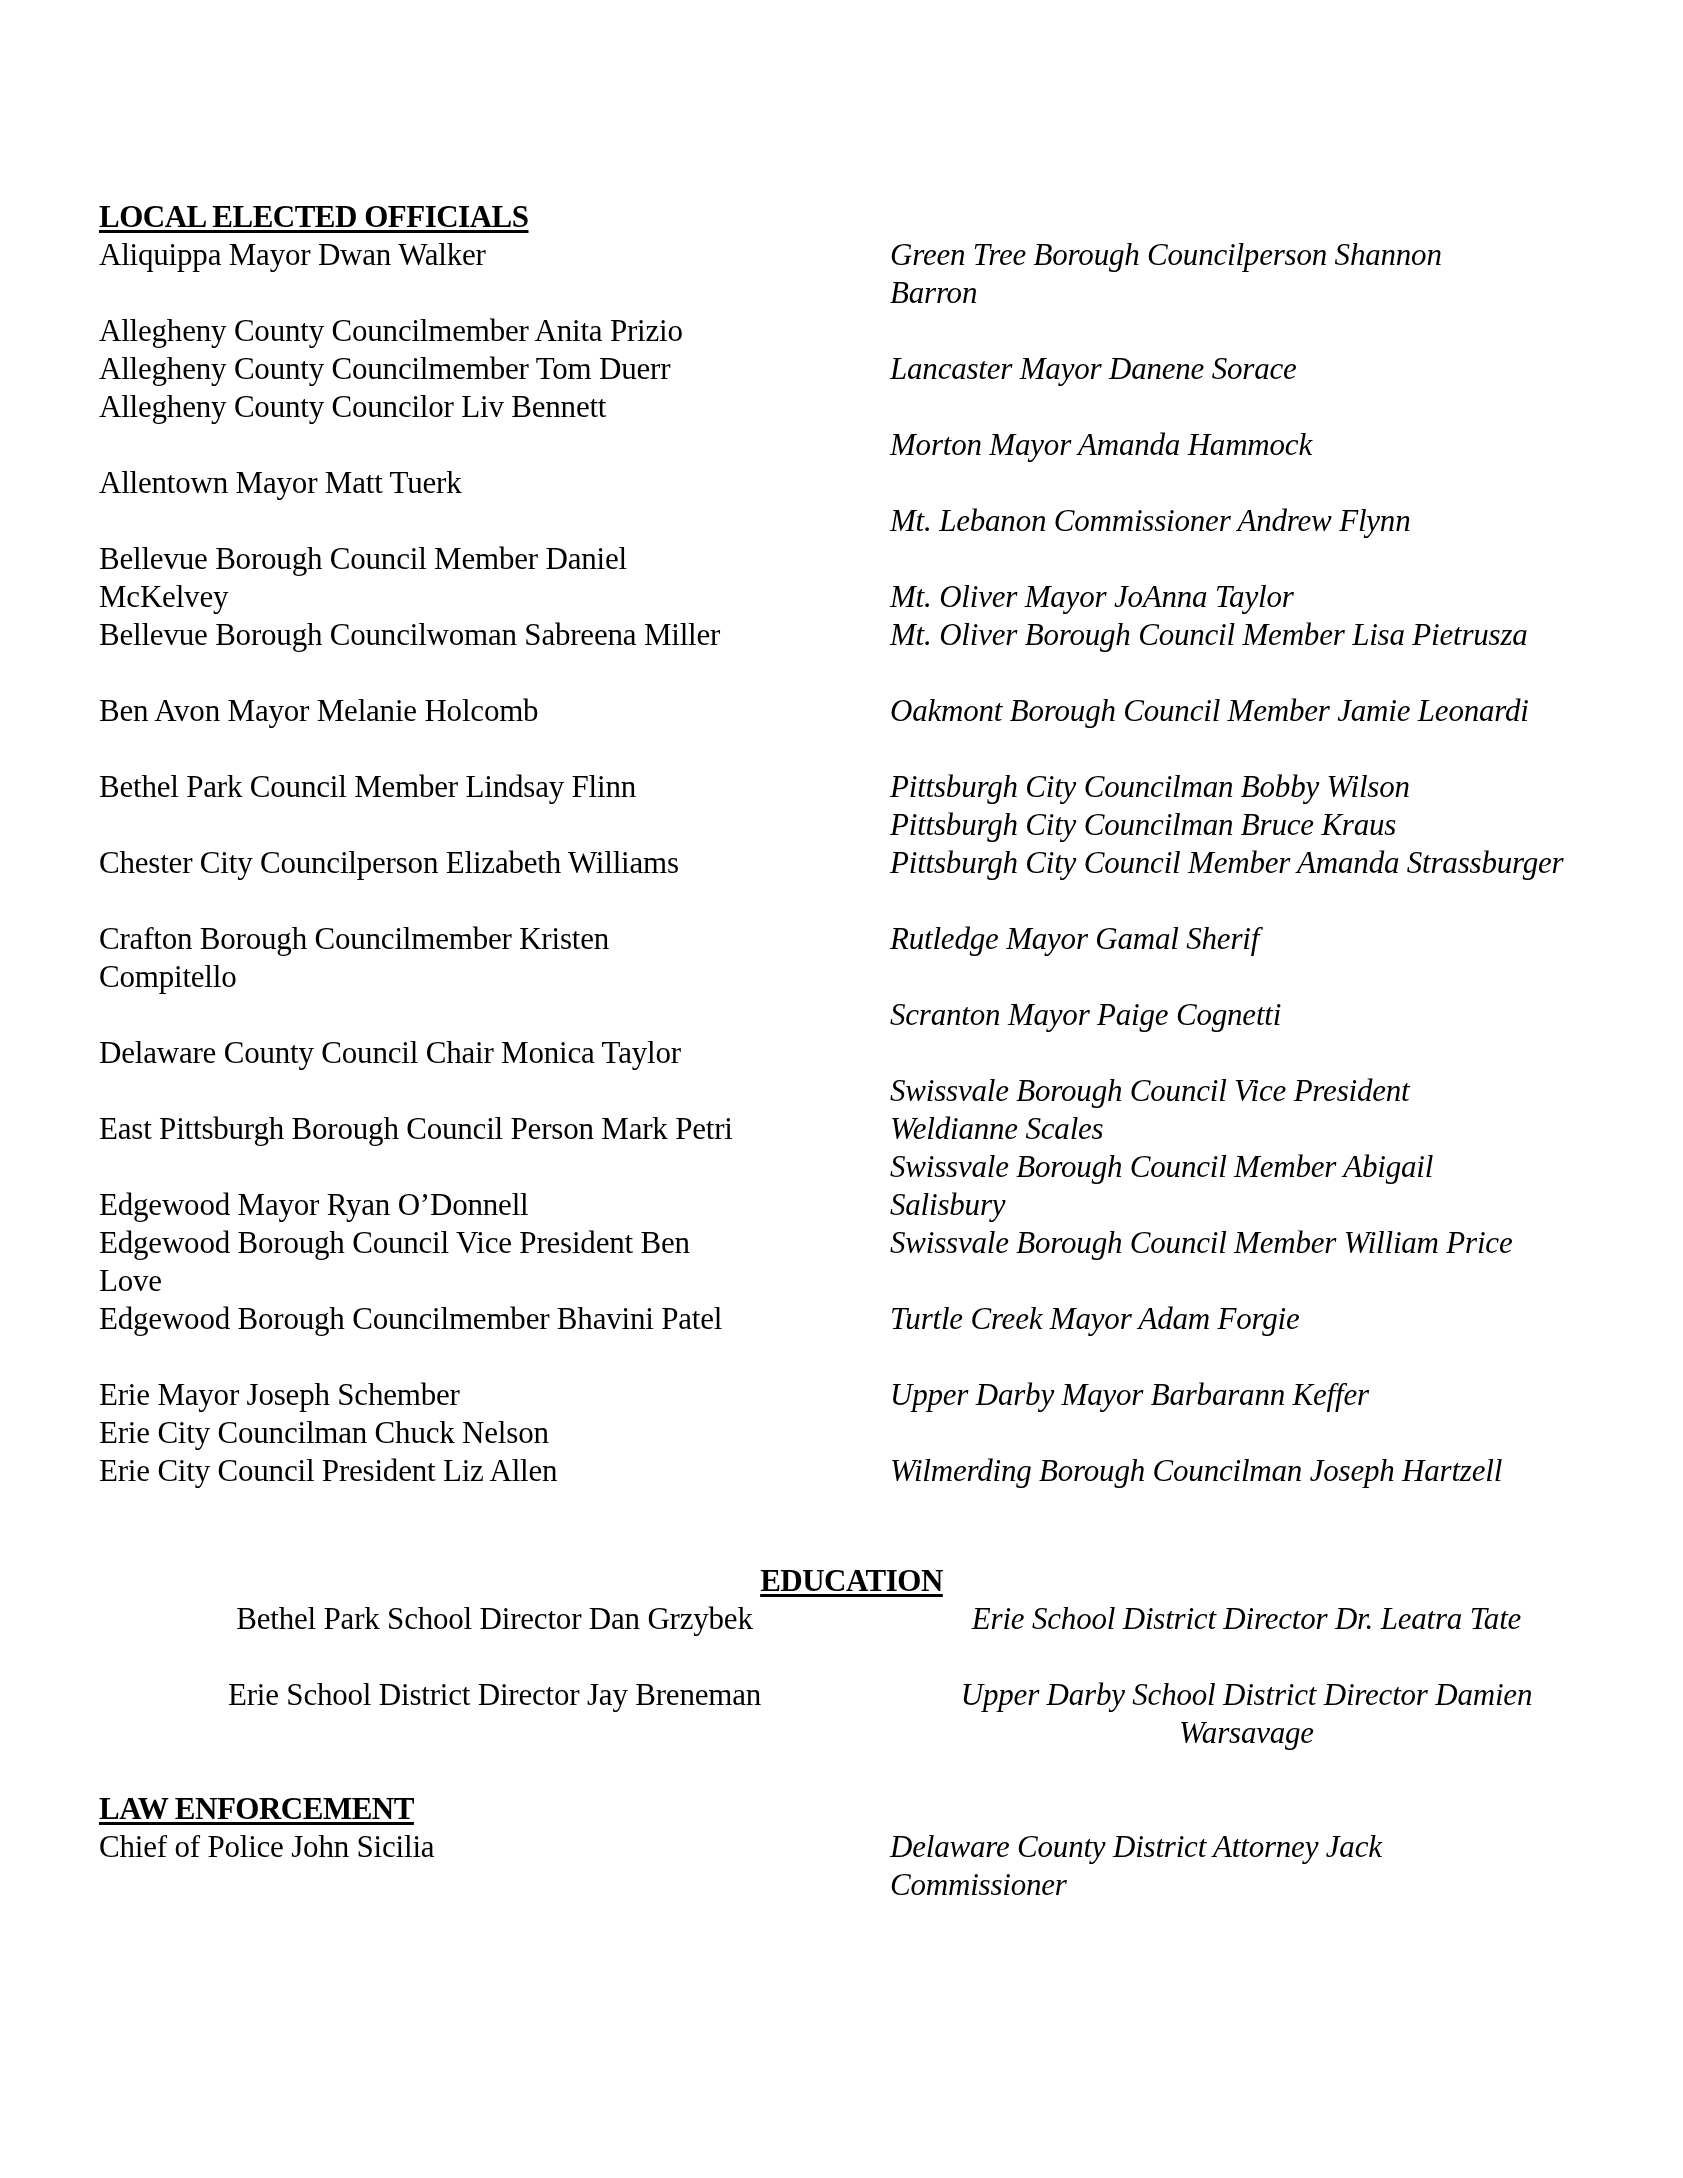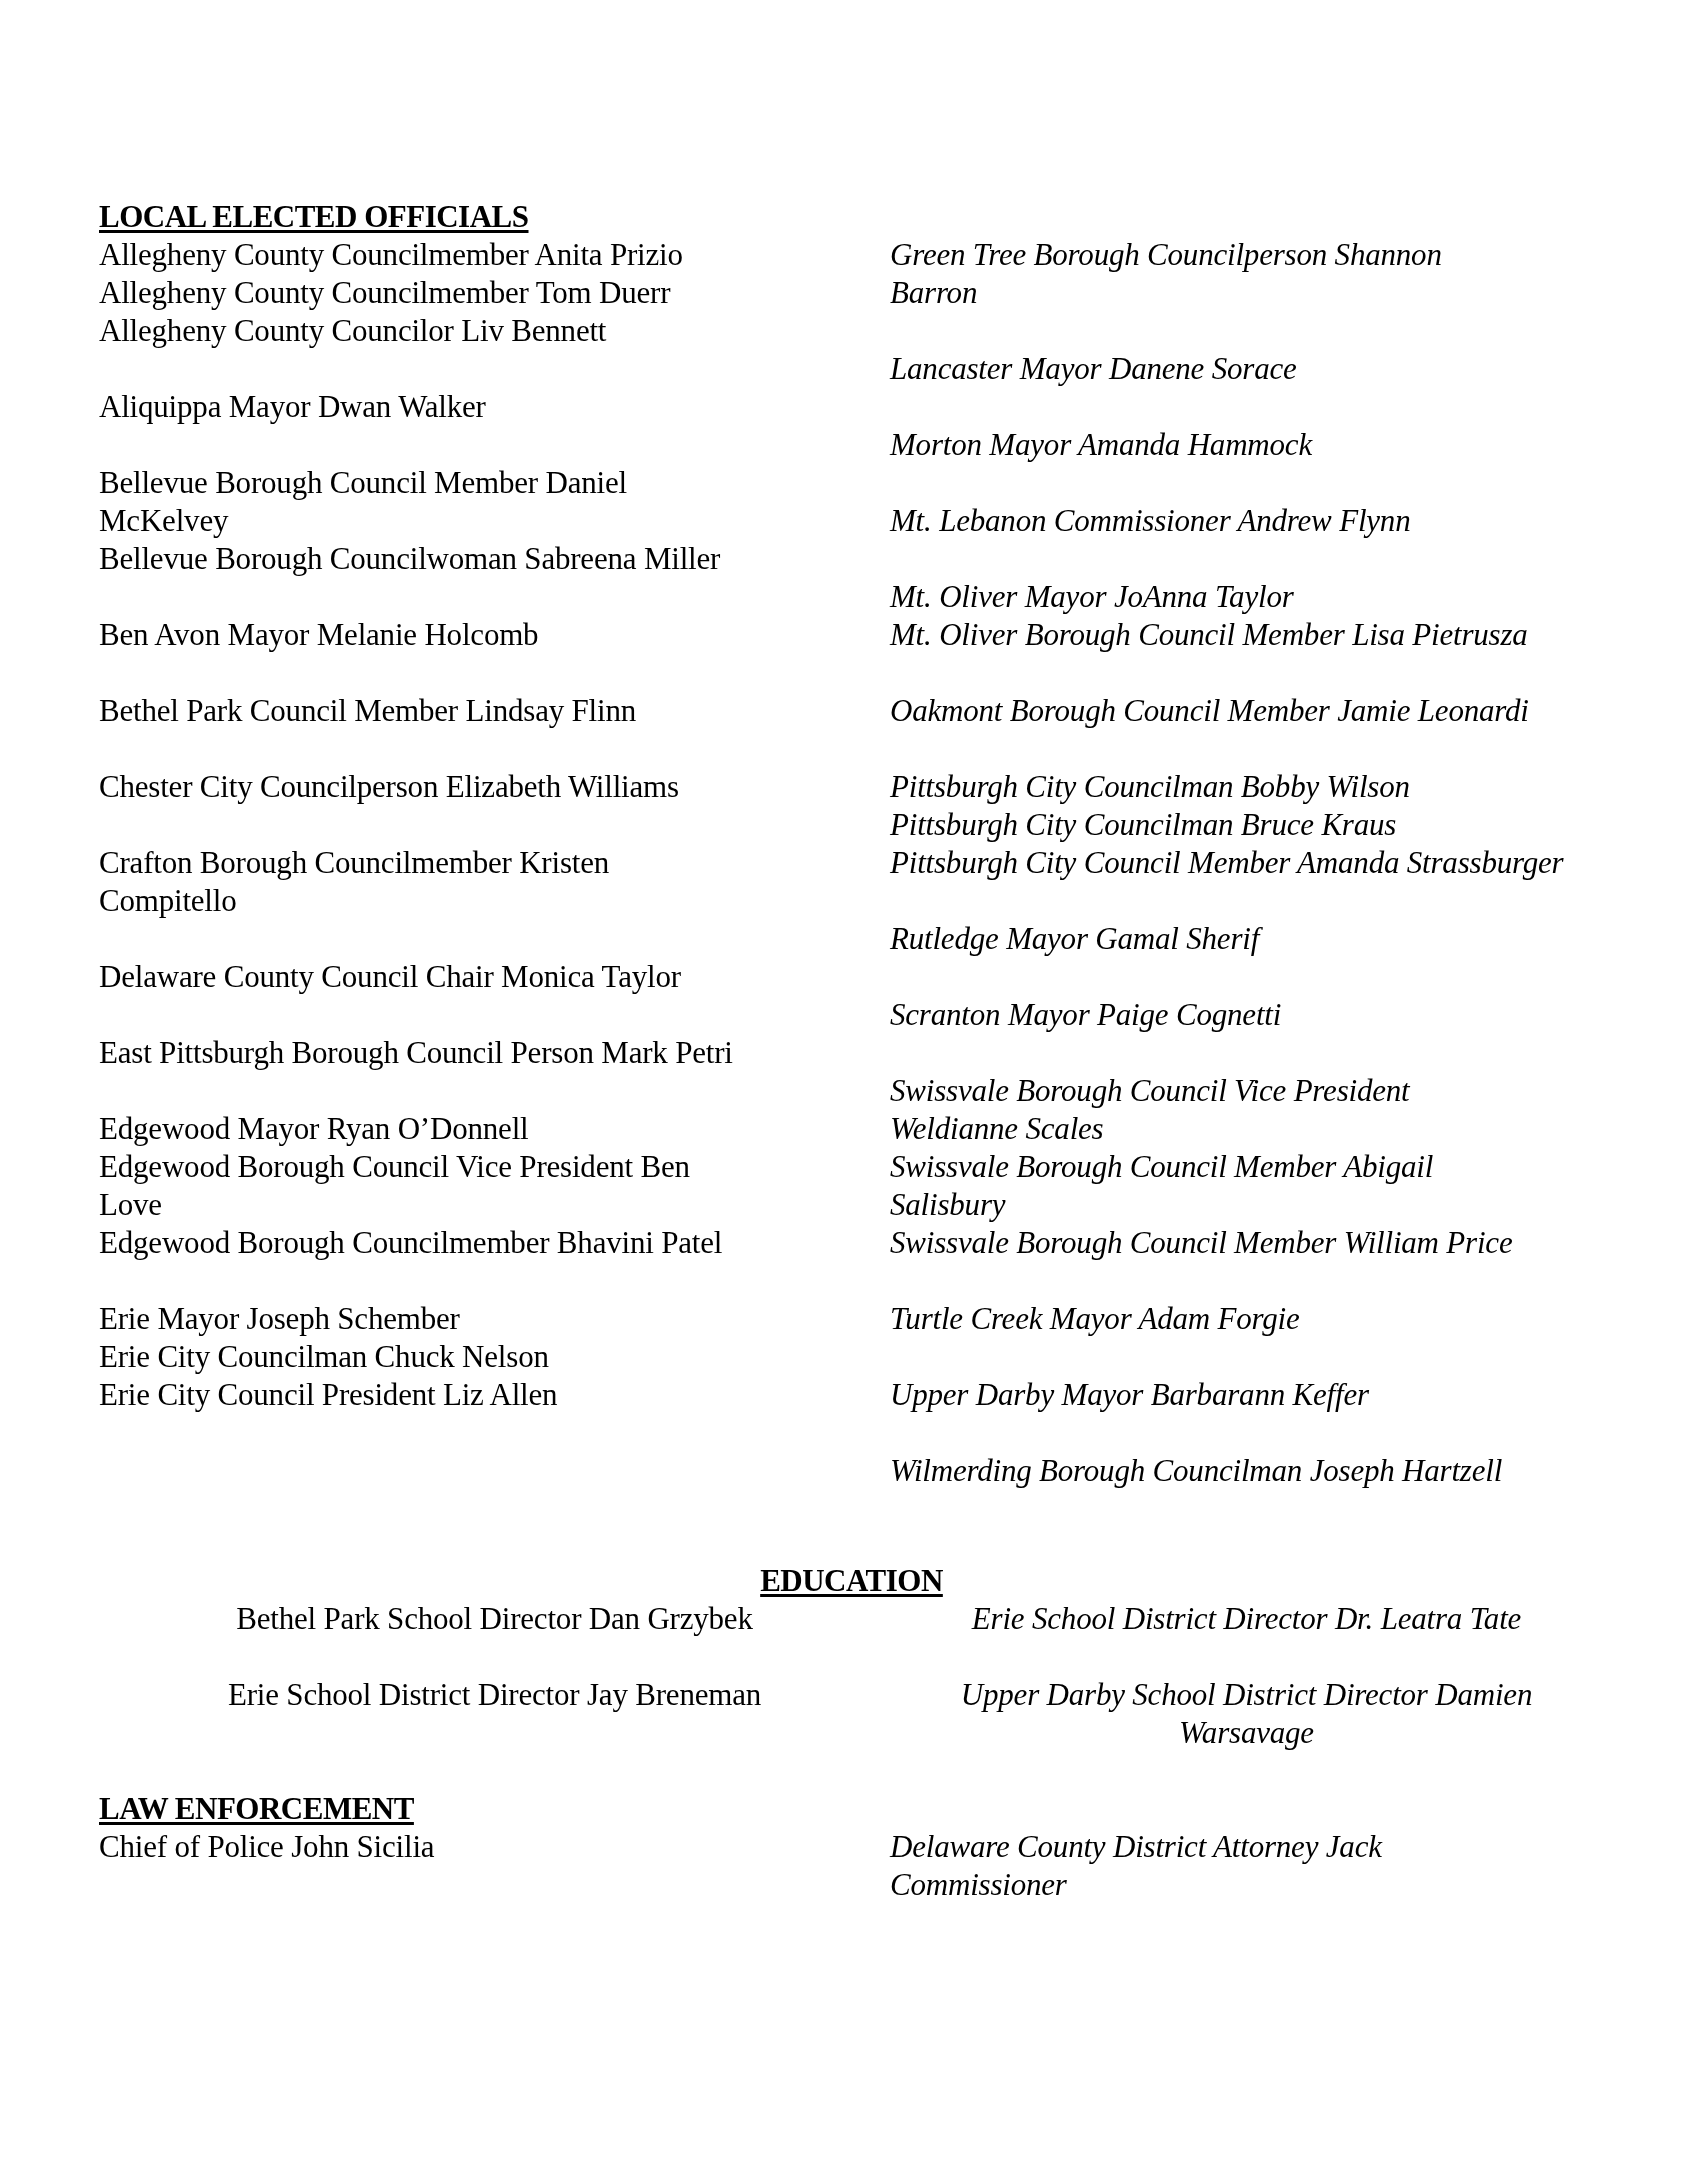--- a/index.html
+++ b/index.html
@@ -27,26 +27,29 @@
   </style>
 </head>
 <body>
 
 <div class="page">
   <div class="section" id="sec-local">
     <div class="heading">LOCAL ELECTED OFFICIALS</div>
     <div class="cols">
       <div class="col left">
           <div class="group">
+            <div class="line">Aliquippa Mayor Dwan Walker</div>
+          </div>
+          <div class="group">
             <div class="line">Allegheny County Councilmember Anita Prizio</div>
             <div class="line">Allegheny County Councilmember Tom Duerr</div>
             <div class="line">Allegheny County Councilor Liv Bennett</div>
           </div>
           <div class="group">
-            <div class="line">Aliquippa Mayor Dwan Walker</div>
+            <div class="line">Allentown Mayor Matt Tuerk</div>
           </div>
           <div class="group">
             <div class="line">Bellevue Borough Council Member Daniel</div>
             <div class="line">McKelvey</div>
             <div class="line">Bellevue Borough Councilwoman Sabreena Miller</div>
           </div>
           <div class="group">
             <div class="line">Ben Avon Mayor Melanie Holcomb</div>
           </div>
           <div class="group">

